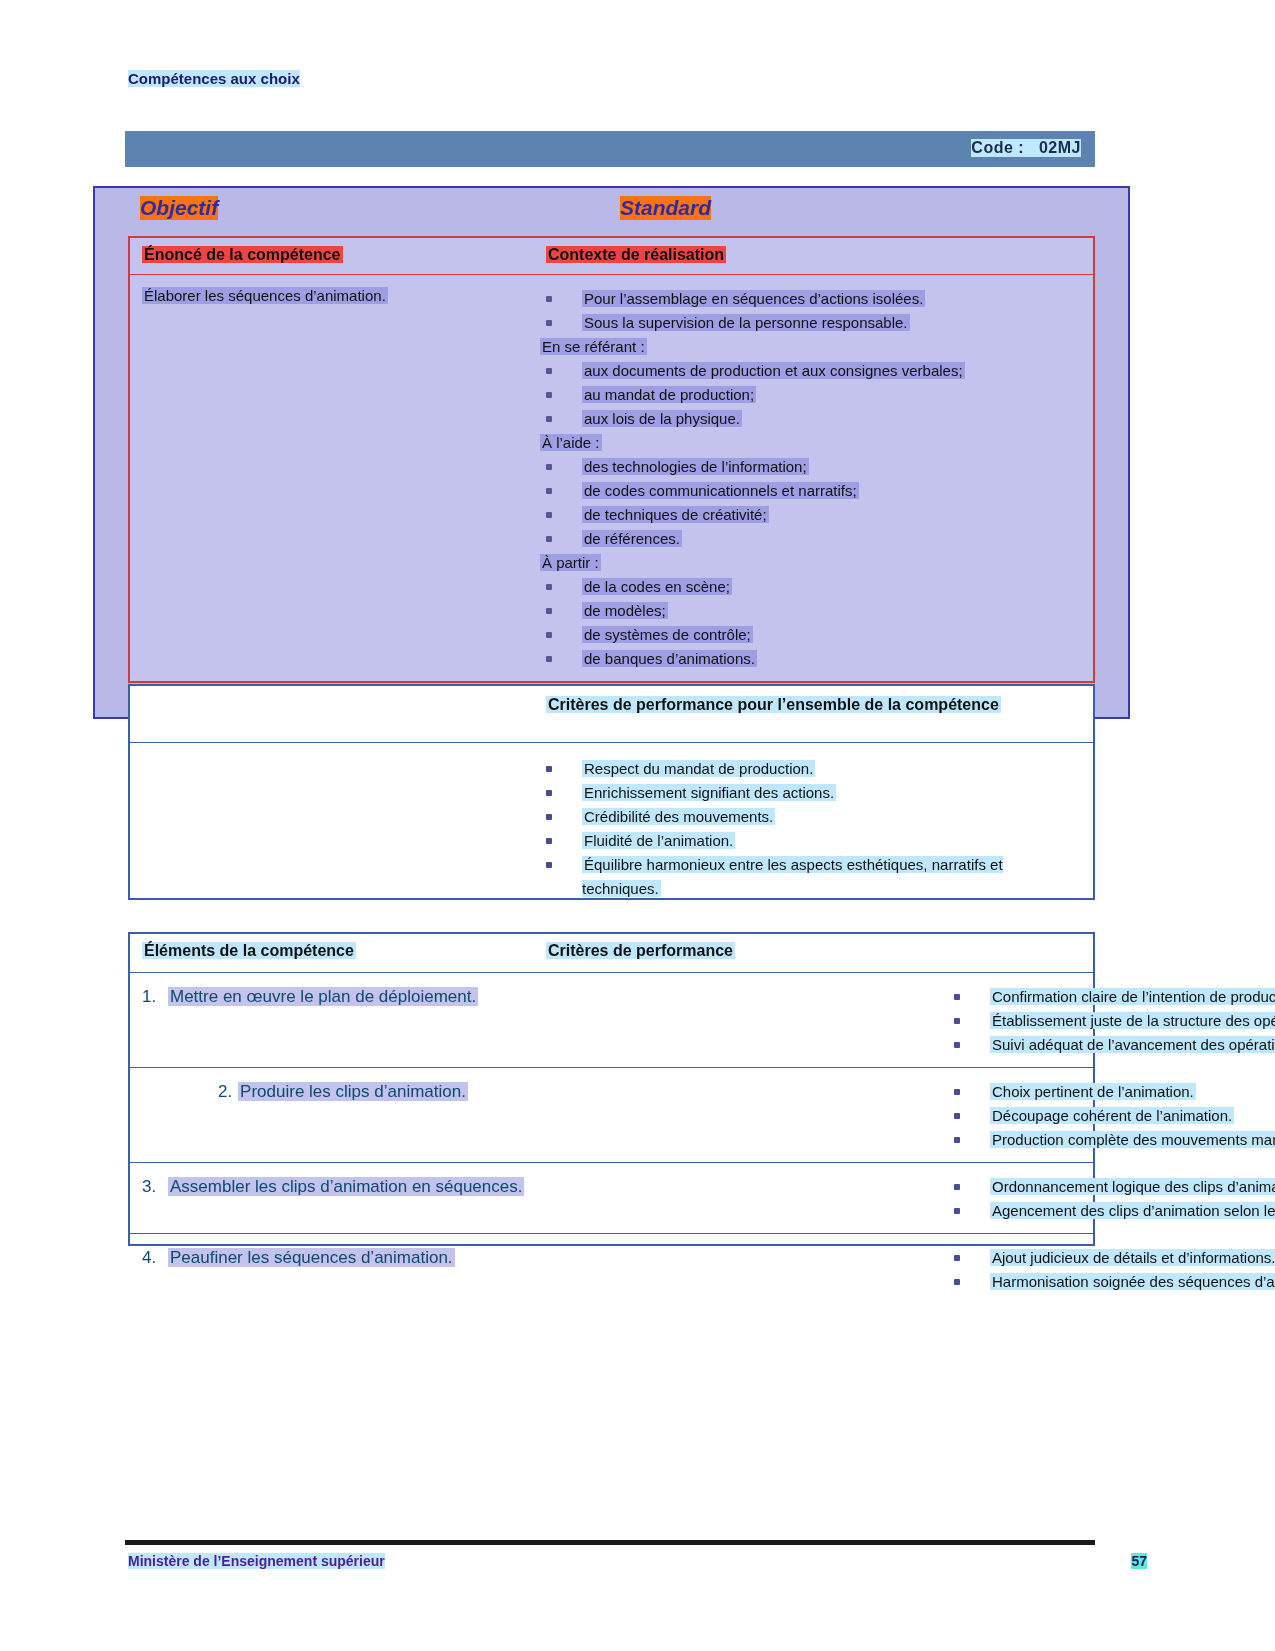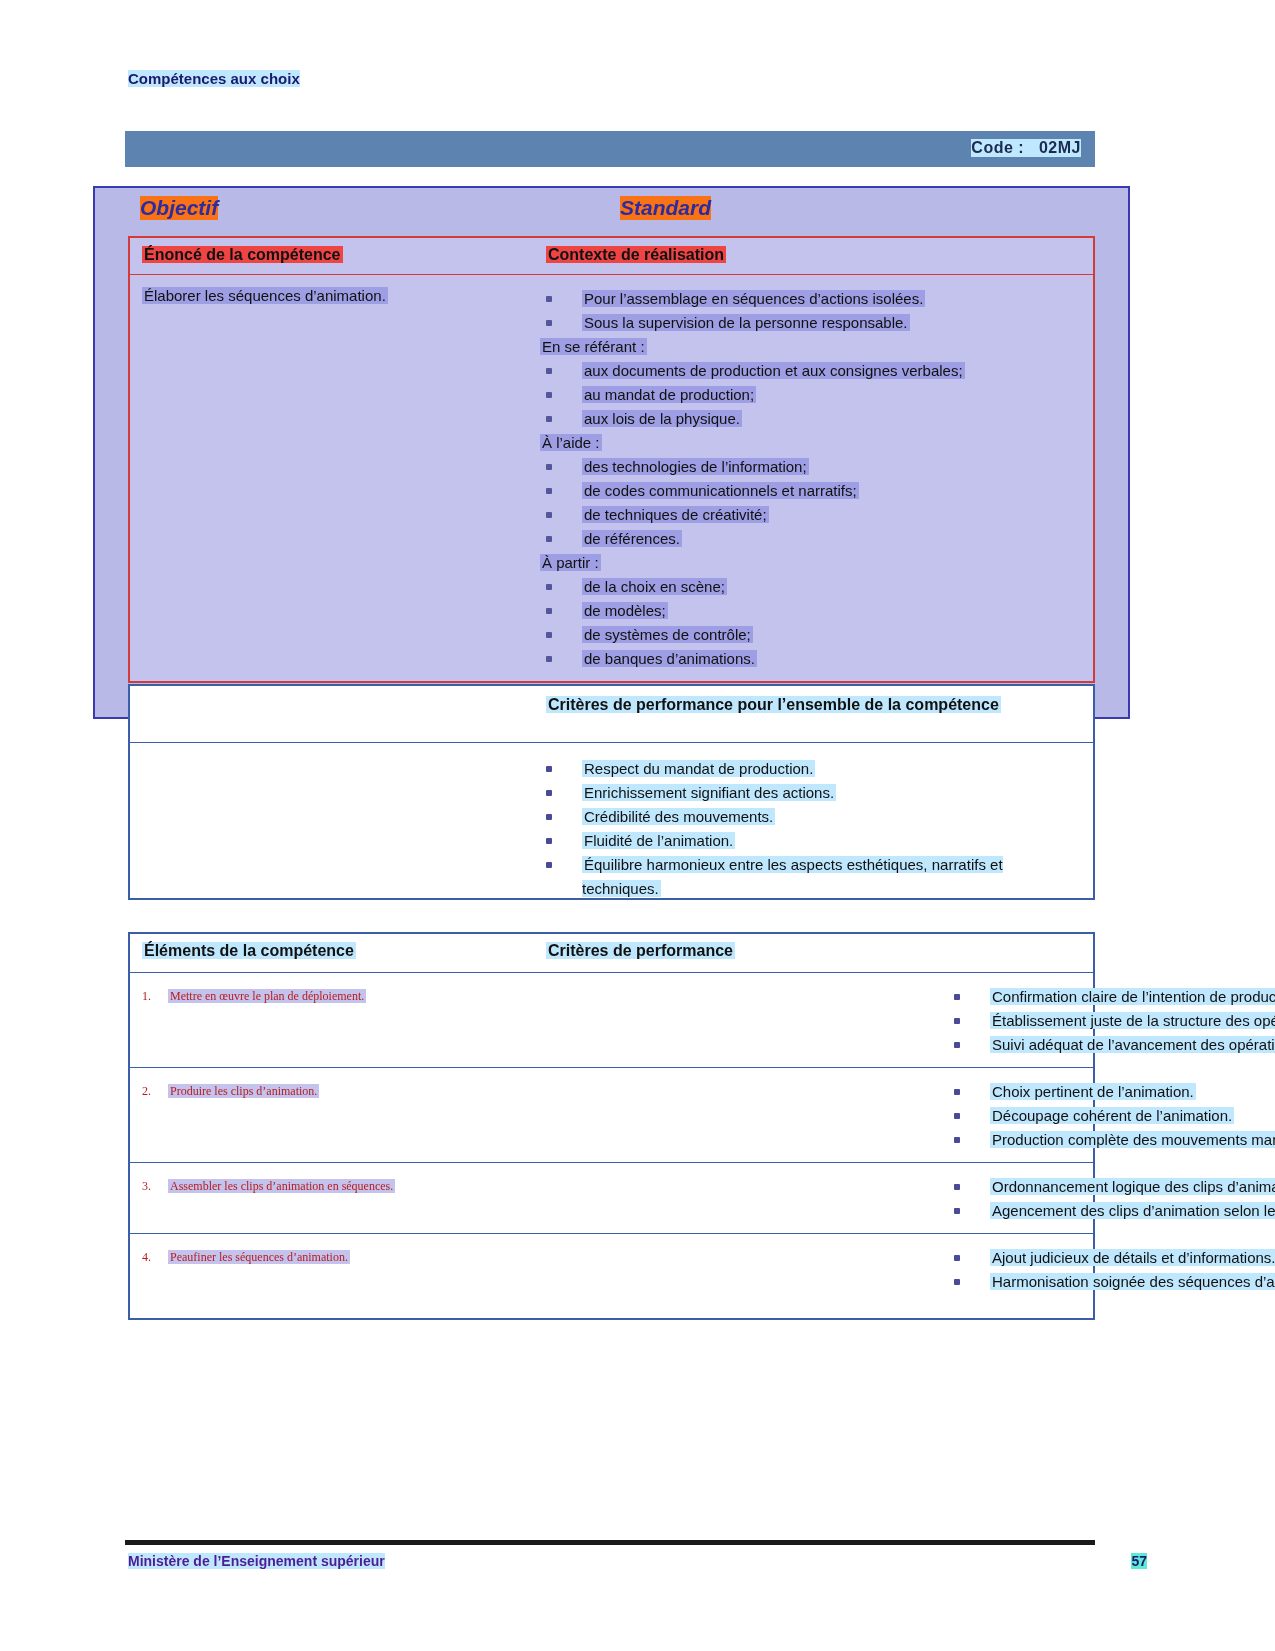--- a/index.html
+++ b/index.html
@@ -183,39 +183,38 @@
   .tbl-2 ul.bul li .txt,
   .tbl-3 ul.bul li .txt { background: #bfe8ff; }
   .tbl-2 ul.bul li:before,
   .tbl-3 ul.bul li:before { background: #4a4a9a; }
 
   
   .tbl-3 {
     left: 128px;
     top: 932px;
     width: 967px;
-    height: 388px;
+    height: 314px;
     border: 2px solid #3a5fa8;
     background: #ffffff;
   }
   .tbl-3 .hrow {
     position: relative;
     height: 38px;
     border-bottom: 1px solid #3a5fa8;
   }
   .tbl-3 .drow {
     position: relative;
     border-bottom: 1px solid #3a5fa8;
   }
   .tbl-3 .drow:last-child { border-bottom: none; }
   .elem-text {
-    font-size: 12px;
+    font-size: 17px;
     line-height: 23px;
-    color: #b91c1c;
-    font-family: Liberation Serif, serif;
+    color: #0c4a6e;
   }
   .elem-text .txt { background: #c3c3ee; padding: 0 2px; }
   .elem-num {
     display: inline-block;
     width: 26px;
   }
   .tbl-3 .head-text-blue {
     font-size: 16px;
     font-weight: bold;
     color: #111111;
@@ -291,21 +290,21 @@
             <div class="lead"><span>En se référant :</span></div>
             <li><span class="txt">aux documents de production et aux consignes verbales;</span></li>
             <li><span class="txt">au mandat de production;</span></li>
             <li><span class="txt">aux lois de la physique.</span></li>
             <div class="lead"><span>À l’aide :</span></div>
             <li><span class="txt">des technologies de l’information;</span></li>
             <li><span class="txt">de codes communicationnels et narratifs;</span></li>
             <li><span class="txt">de techniques de créativité;</span></li>
             <li><span class="txt">de références.</span></li>
             <div class="lead"><span>À partir :</span></div>
-            <li><span class="txt">de la choix en scène;</span></li>
+            <li><span class="txt">de la codes en scène;</span></li>
             <li><span class="txt">de modèles;</span></li>
             <li><span class="txt">de systèmes de contrôle;</span></li>
             <li><span class="txt">de banques d’animations.</span></li>
           </ul>
       </div>
     </div>
   </div>
 
   <div class="tbl tbl-2">
     <div class="row-head">
@@ -344,21 +343,21 @@
           </div>
           <div class="col-right" style="position: relative; margin-left: 408px; padding-top: 12px; padding-bottom: 10px;">
             <ul class="bul">
               <li style="padding-right: 30px;"><span class="txt">Confirmation claire de l’intention de production.</span></li>
               <li style="padding-right: 30px;"><span class="txt">Établissement juste de la structure des opérations.</span></li>
               <li style="padding-right: 30px;"><span class="txt">Suivi adéquat de l’avancement des opérations.</span></li>
             </ul>
           </div>
         </div>
         <div class="drow" style="min-height: 94px;">
-          <div class="col-left cell-pad-l" style="position: absolute; padding-top: 12px;">
+          <div class="col-left cell-pad-l" style="position: absolute; padding-top: 12px; text-align: center;">
             <div class="elem-text"><span class="elem-num">2.</span><span class="txt">Produire les clips d’animation.</span></div>
           </div>
           <div class="col-right" style="position: relative; margin-left: 408px; padding-top: 12px; padding-bottom: 10px;">
             <ul class="bul">
               <li style="padding-right: 30px;"><span class="txt">Choix pertinent de l’animation.</span></li>
               <li style="padding-right: 30px;"><span class="txt">Découpage cohérent de l’animation.</span></li>
               <li style="padding-right: 30px;"><span class="txt">Production complète des mouvements manquants, s’il y a lieu.</span></li>
             </ul>
           </div>
         </div>

